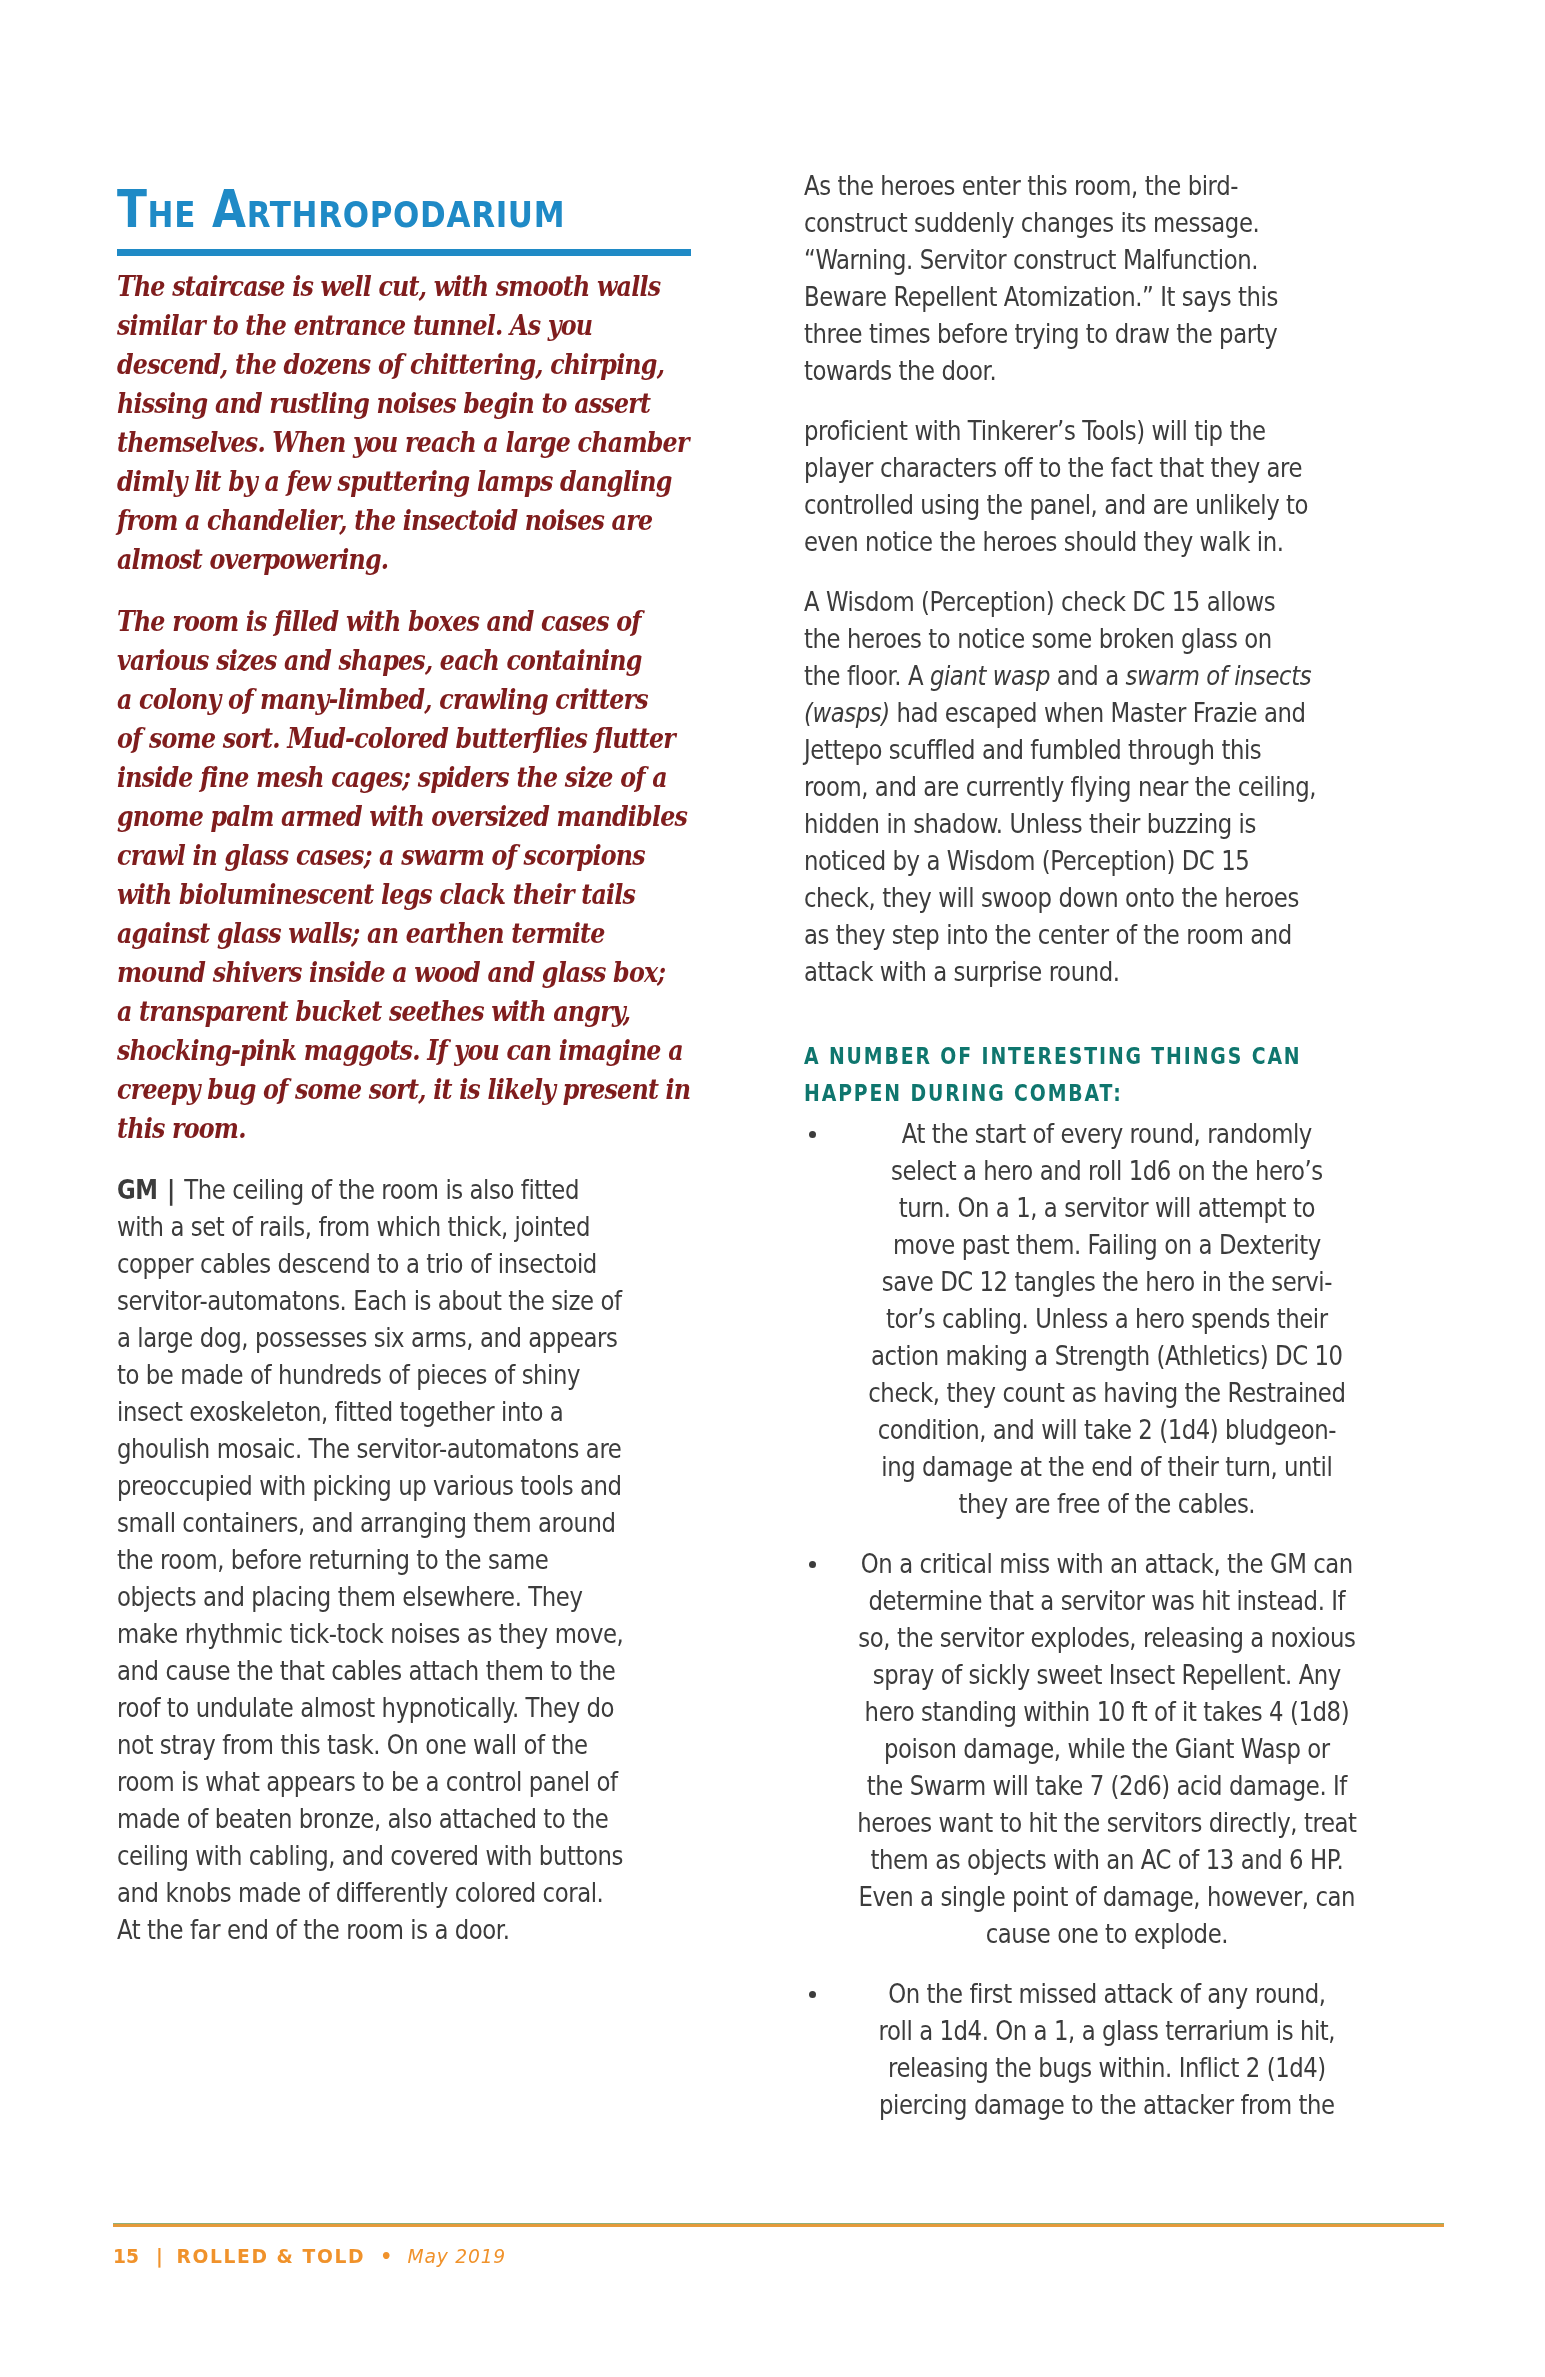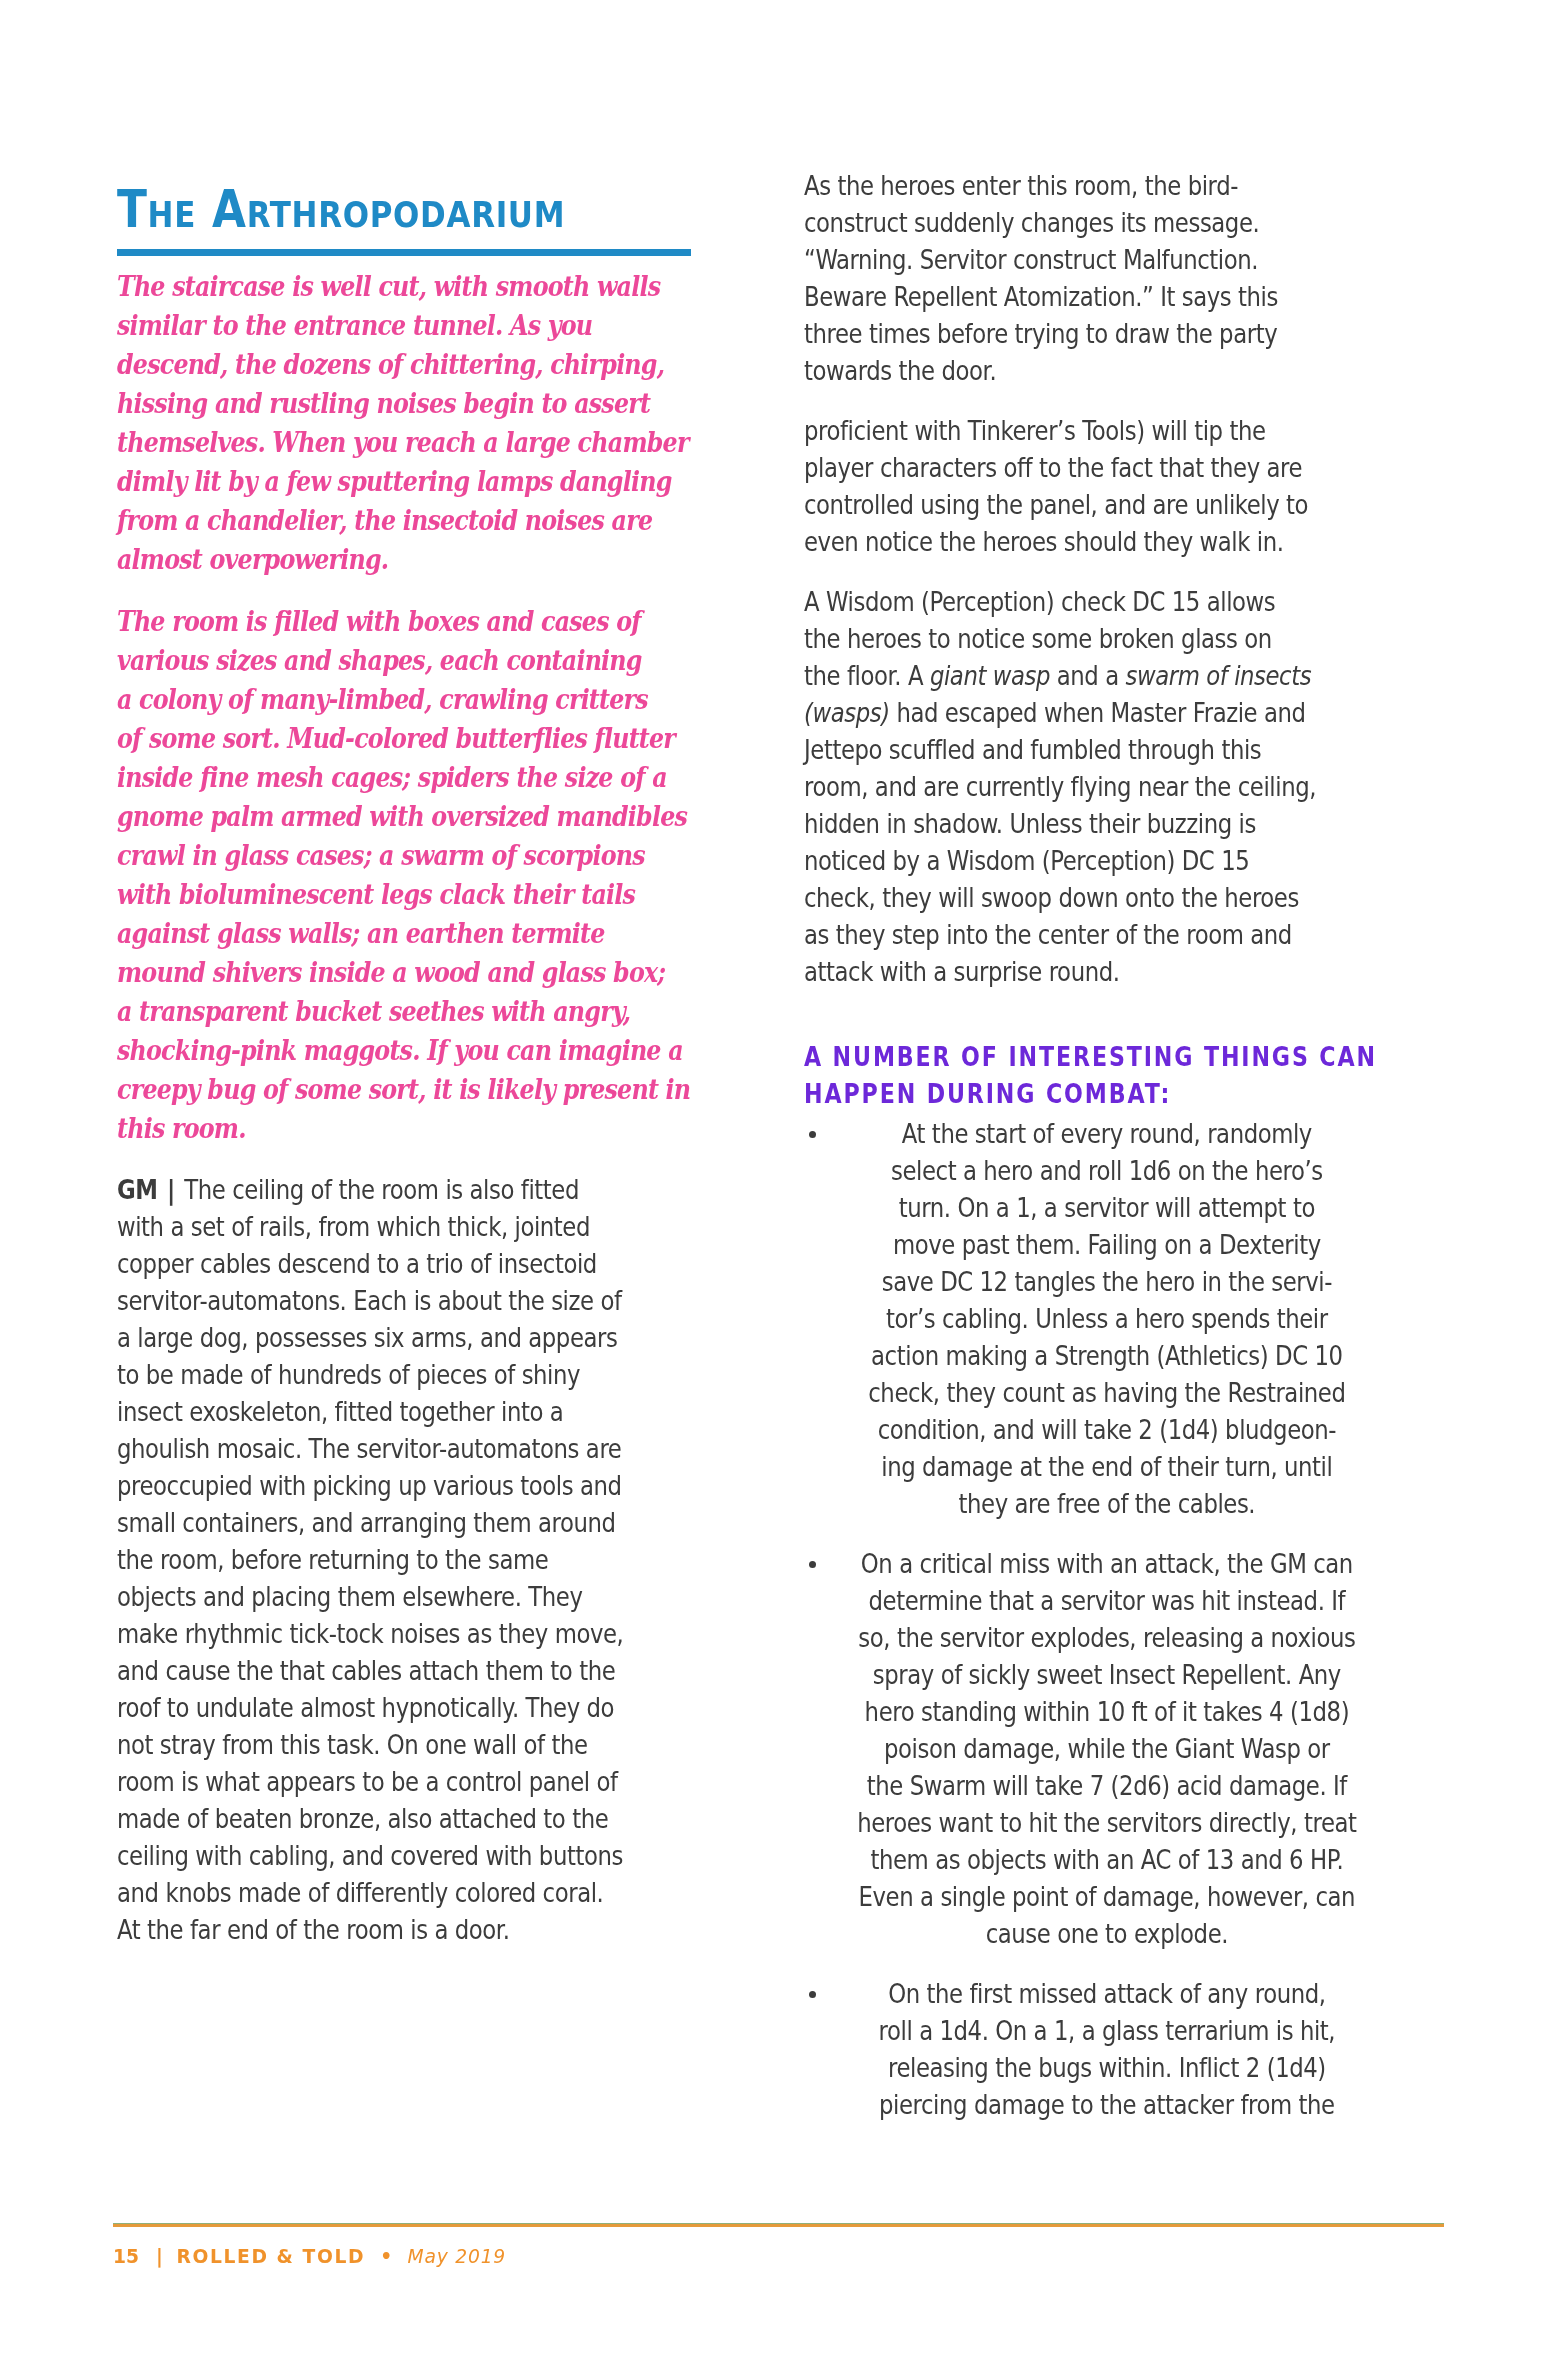--- a/index.html
+++ b/index.html
@@ -25,21 +25,21 @@
   }
   .title-rule {
     width: 574px; height: 7px; background: #1f8ac6;
     margin-top: 6.2px; margin-bottom: 11px;
   }
 
   .readaloud {
     font-family: "DejaVu Serif", serif;
     font-style: italic;
     font-weight: bold;
-    color: #ec4899;
+    color: #7f1d1d;
     font-size: 27px;
     line-height: 39px;
     margin: 0 0 23px 0;
     letter-spacing: -0.9px;
   }
   .readaloud .ln { display: block; white-space: nowrap; transform: scaleX(0.88); transform-origin: left center; }
 
   .body-p {
     font-family: "DejaVu Sans", sans-serif;
     color: #3c3c3c;
@@ -49,22 +49,22 @@
     letter-spacing: -0.5px;
   }
   .body-p .ln { display: block; white-space: nowrap; transform: scaleX(0.86); transform-origin: left center; }
   .gm-label { font-weight: bold; color: #3c3c3c; }
   .gm-sep { font-weight: bold; color: #3c3c3c; padding: 0 11px 0 11px; }
   em { font-style: italic; }
 
   .subhead {
     font-family: "DejaVu Sans", sans-serif;
     font-weight: bold;
-    color: #6d28d9;
-    font-size: 27px;
+    color: #0f766e;
+    font-size: 23px;
     line-height: 37px;
     letter-spacing: 2.3px;
     text-transform: uppercase;
     margin: 48px 0 3.1px 0;
   }
   .subhead .ln { display: block; white-space: nowrap; transform: scaleX(0.82); transform-origin: left center; }
 
   .bullet-list { list-style: none; margin: 0; padding: 0; text-align: center; }
   .bullet-item { position: relative; padding-left: 44px; margin: 0 0 23px 0; }
   .bullet-dot {

